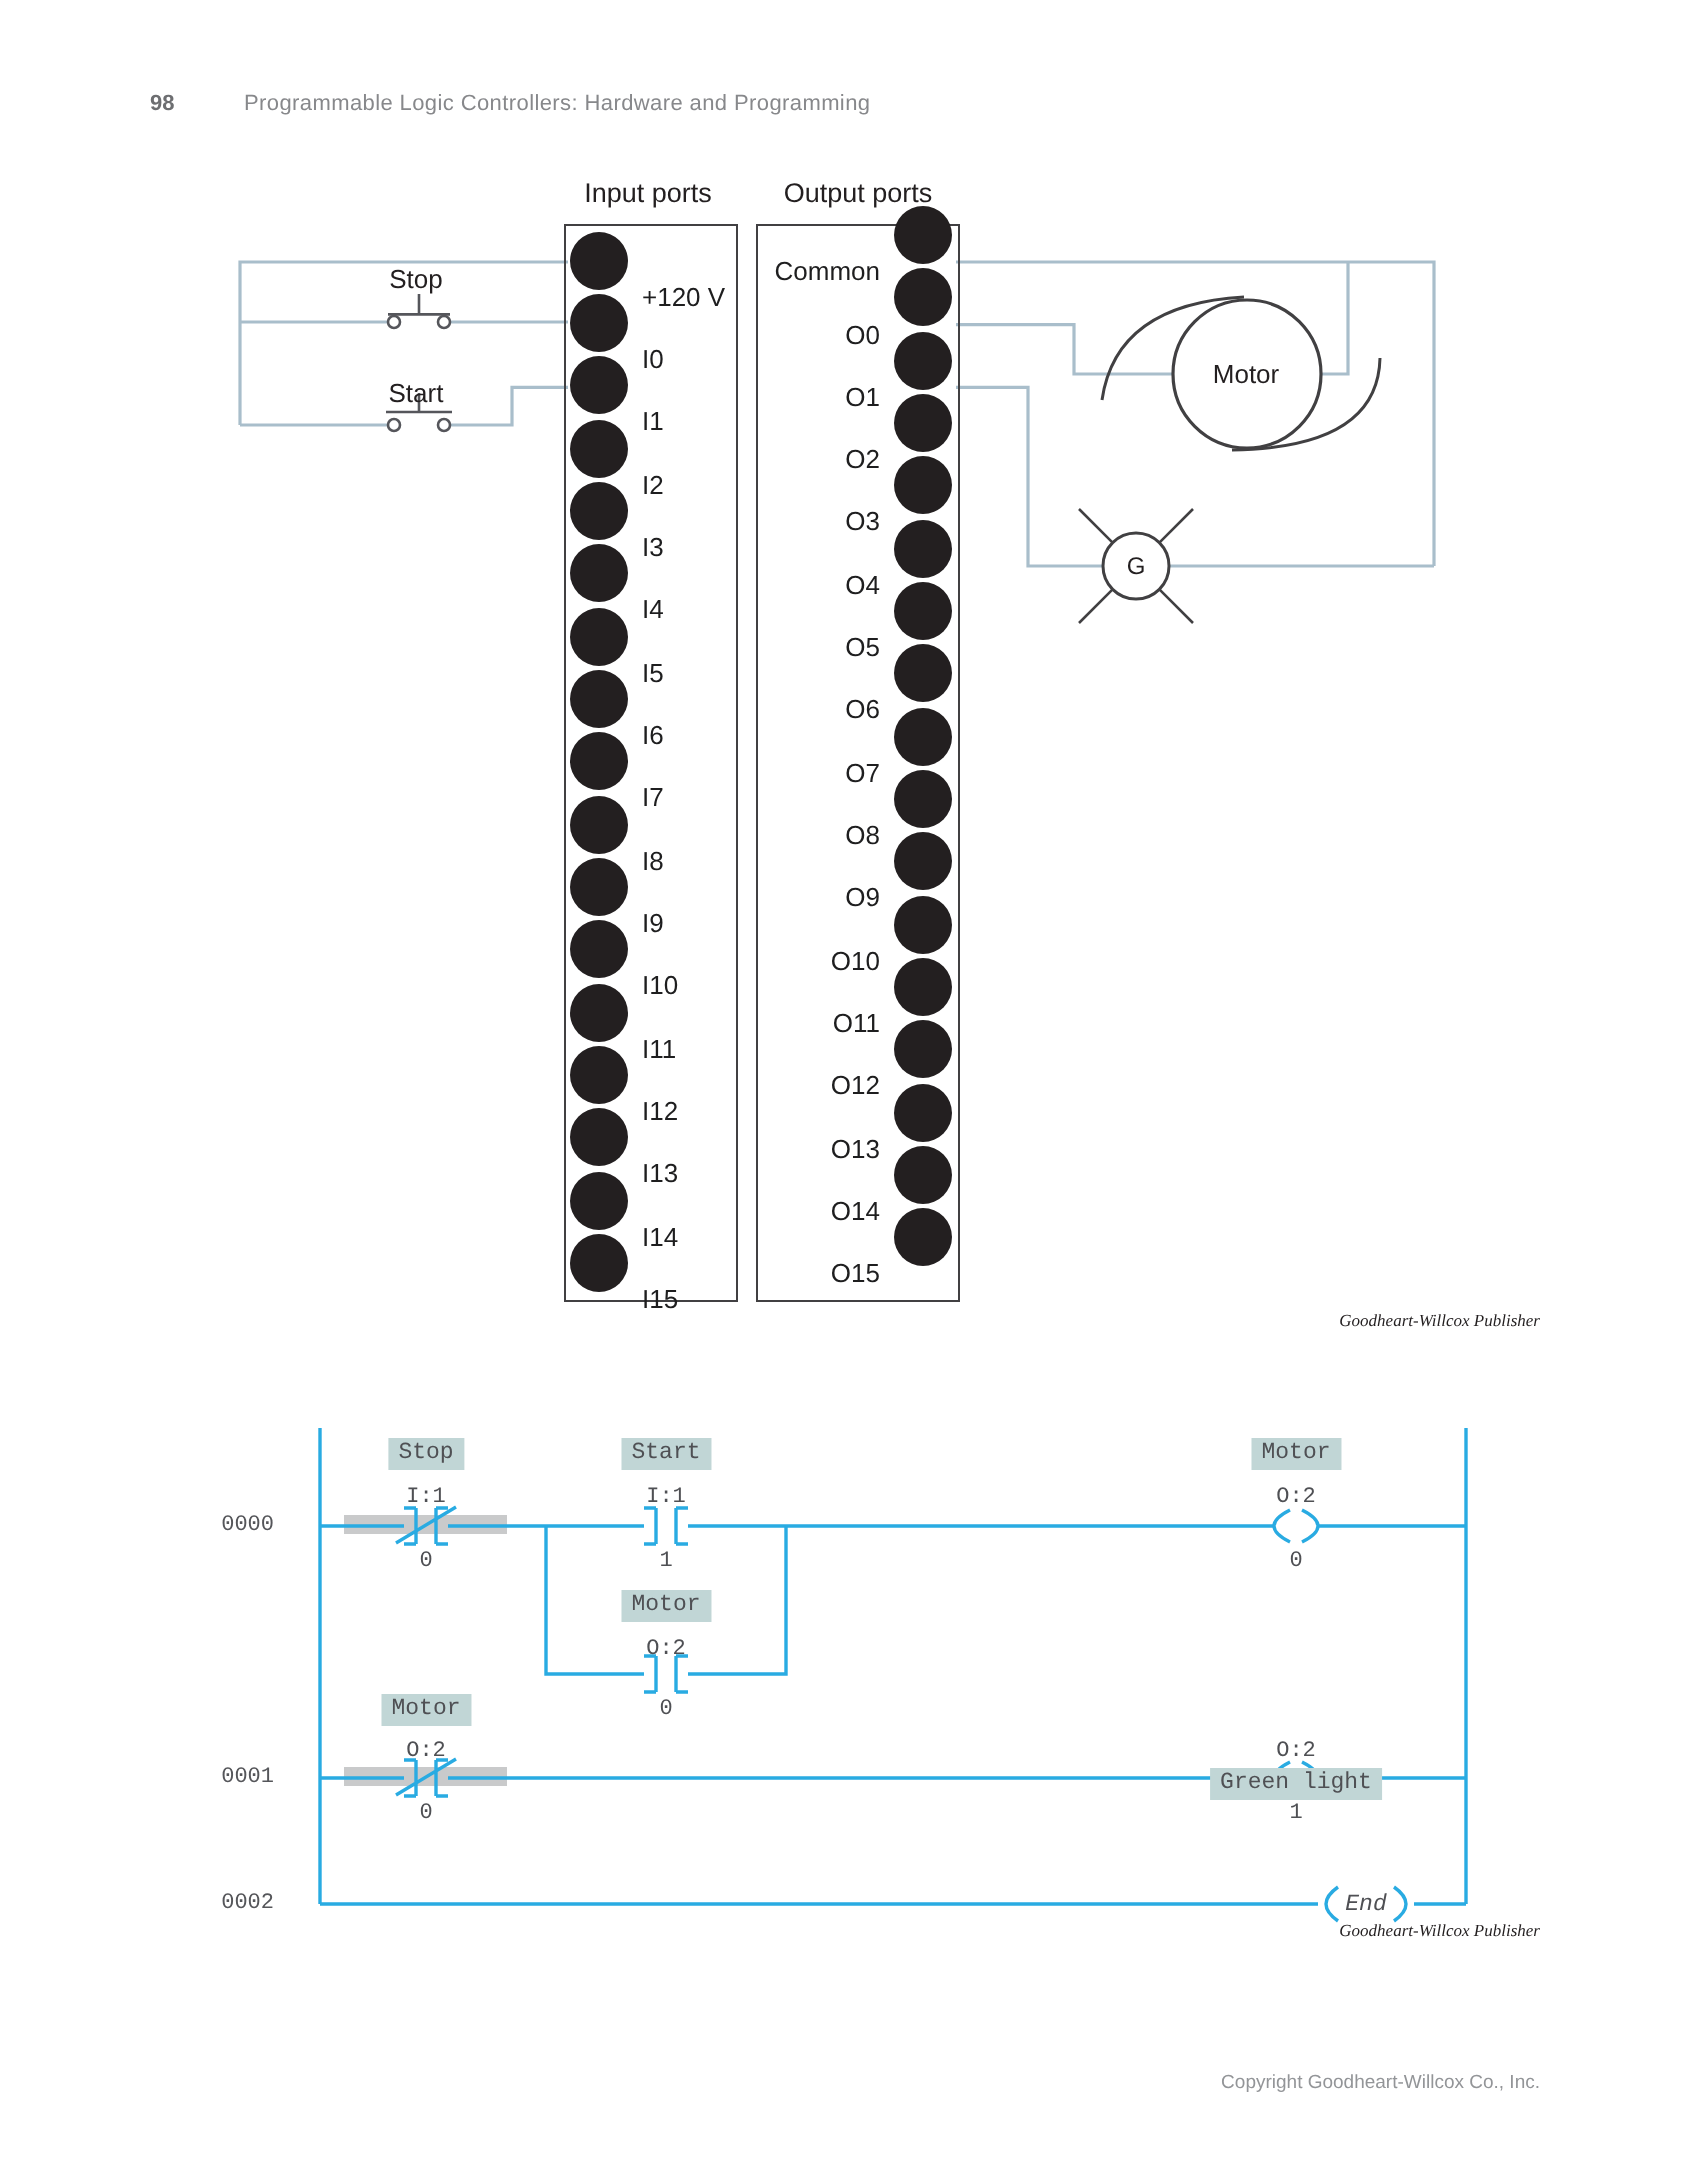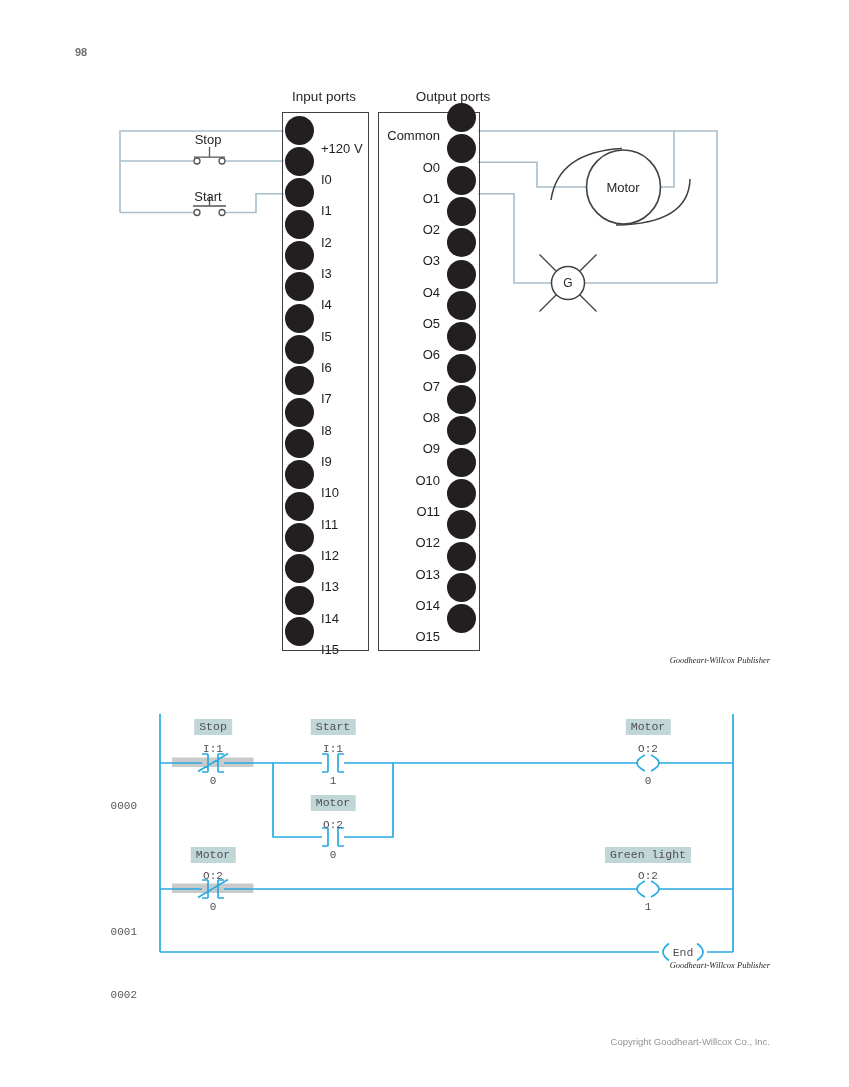--- a/index.html
+++ b/index.html
@@ -34,21 +34,21 @@
   .credit{font-family:"Liberation Serif",serif;font-style:italic;font-size:8.5px;color:#231f20;white-space:nowrap;}
   .caption{left:75px;font-size:12px;color:#414042;white-space:nowrap;}
   .caption b{color:#7456a0;font-weight:bold;}
 
   
   .mono{font-family:"Liberation Mono","DejaVu Sans Mono",monospace;color:#4f5054;}
   .tag{transform:translateX(-50%);background:#c1d6d6;font-size:11.5px;line-height:14px;
        padding:1px 5px;white-space:nowrap;}
   .addr{transform:translateX(-50%);font-size:11px;line-height:12px;white-space:nowrap;}
   .bit{transform:translateX(-50%);font-size:11px;line-height:12px;}
-  .rungnum{left:100px;width:37px;text-align:right;font-size:11px;color:#55565a;margin-top:43px;}
+  .rungnum{left:100px;width:37px;text-align:right;font-size:11px;color:#55565a;}
   .endlbl{transform:translateX(-50%);font-size:11.5px;line-height:13px;}
 </style>
 </head>
 <body>
 
 <div id="page">
 
   <svg id="art" width="849" height="1087" viewBox="0 0 849 1087">
 
     <g stroke="#a9becb" stroke-width="1.6" fill="none">
@@ -103,23 +103,24 @@
 
       <path d="M208,880 V898 M218,880 V898 M202,880 H208 M202,898 H208 M218,880 H224 M218,898 H224 M198,897.5 L228,879.5"></path>
 
       <path d="M645,881 Q629,889 645,897 M651,881 Q667,889 651,897"></path>
 
       <path d="M669,943.5 Q657,952 669,960.5 M697,943.5 Q709,952 697,960.5"></path>
     </g>
   </svg>
 
   <div class="abs pagenum">98</div>
+  <div class="abs headtitle">Programmable Logic Controllers: Hardware and Programming</div>
 
   <div class="abs iohead" style="left:324px;">Input ports</div>
-  <div class="abs iohead" style="left:429px;margin-left:24px;">Output ports</div>
+  <div class="abs iohead" style="left:429px;">Output ports</div>
 
   <div class="abs iobox box-in"></div>
   <div class="abs iobox box-out"></div>
 
   <div class="abs iorows rows-in">
 
       <div class="io-row">
         <span class="terminal"></span>
         <span class="io-label">+120 V</span>
       </div>
@@ -317,22 +318,22 @@
   <div class="abs mono bit" style="left:648px;top:774.5px;">0</div>
 
   <div class="abs mono tag" style="left:333px;top:795px;">Motor</div>
   <div class="abs mono addr" style="left:333px;top:818.5px;">O:2</div>
   <div class="abs mono bit" style="left:333px;top:849px;">0</div>
 
   <div class="abs mono tag" style="left:213px;top:847px;">Motor</div>
   <div class="abs mono addr" style="left:213px;top:869.5px;">O:2</div>
   <div class="abs mono bit" style="left:213px;top:900.5px;">0</div>
 
-  <div class="abs mono tag" style="left:648px;top:847px;">Green light</div>
+  <div class="abs mono tag" style="left:648px;top:884px;">Green light</div>
   <div class="abs mono addr" style="left:648px;top:869.5px;">O:2</div>
   <div class="abs mono bit" style="left:648px;top:900.5px;">1</div>
 
-  <div class="abs mono endlbl" style="left:683px;top:945.5px;">End</div>
+  <div class="abs mono endlbl" style="left:683px;top:945.5px;font-style:italic;">End</div>
 
   <div class="abs credit" style="right:87px;top:960px;">Goodheart-Willcox Publisher</div>
 
   <div class="abs footer">Copyright Goodheart-Willcox Co., Inc.</div>
 </div>
 
 </body></html>

